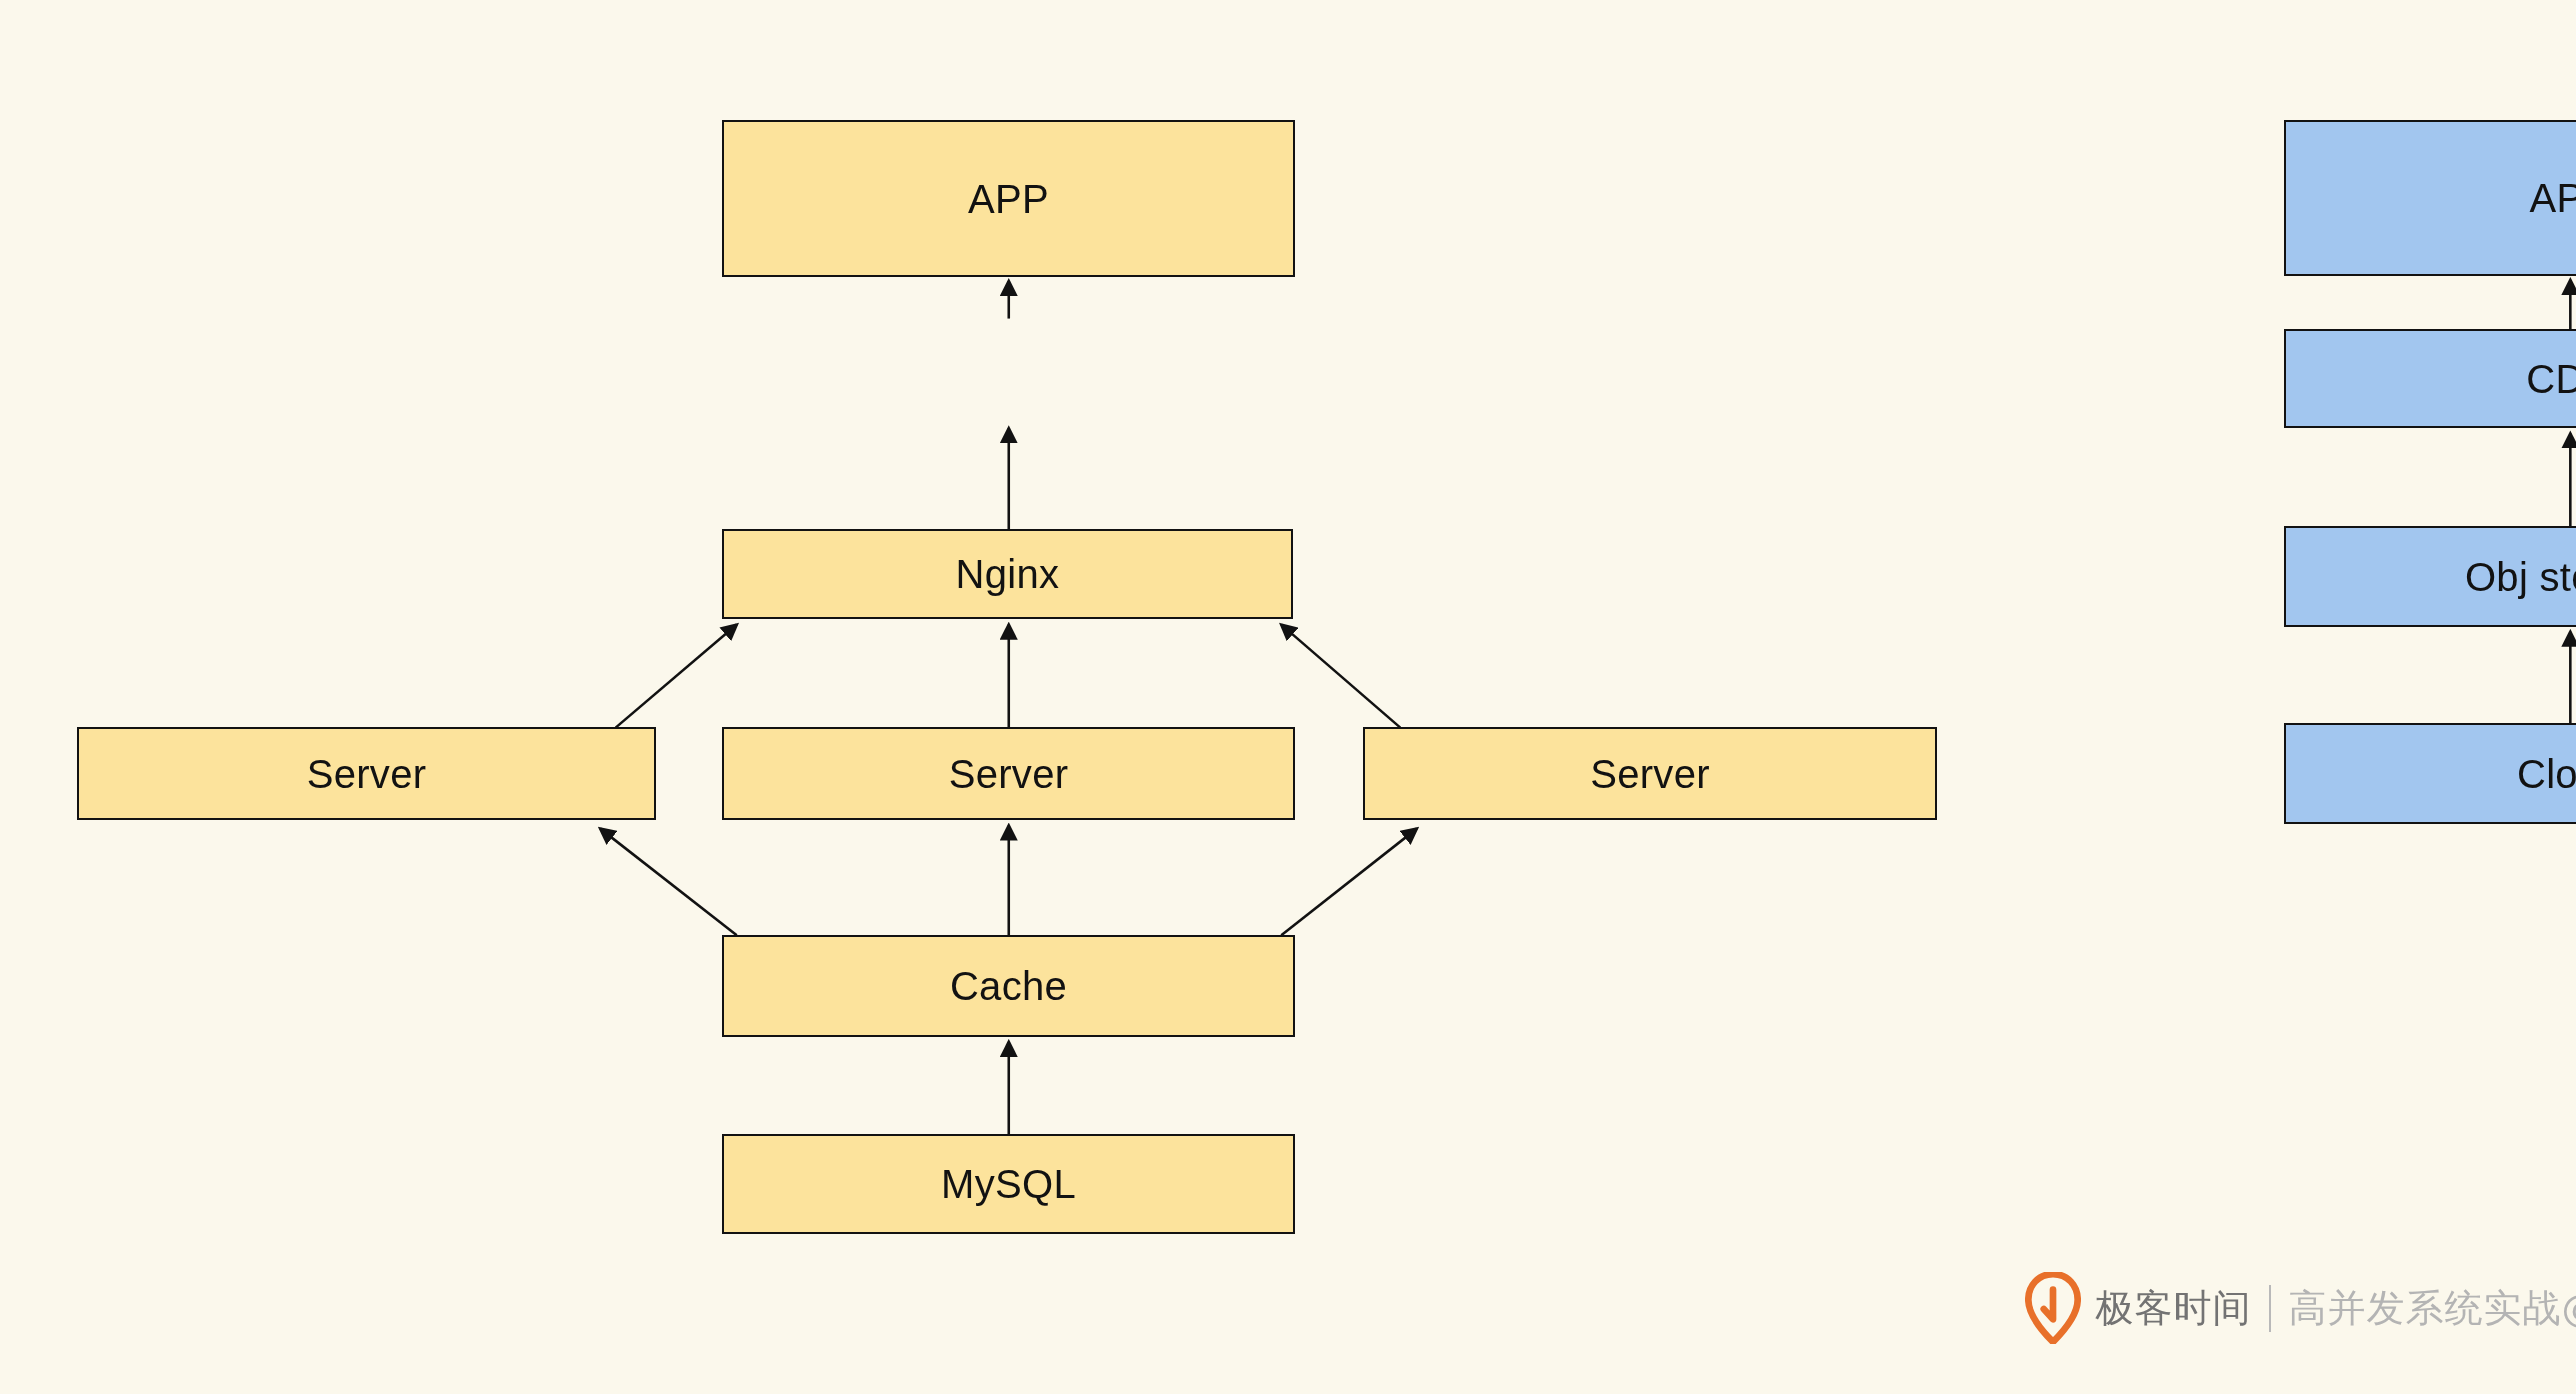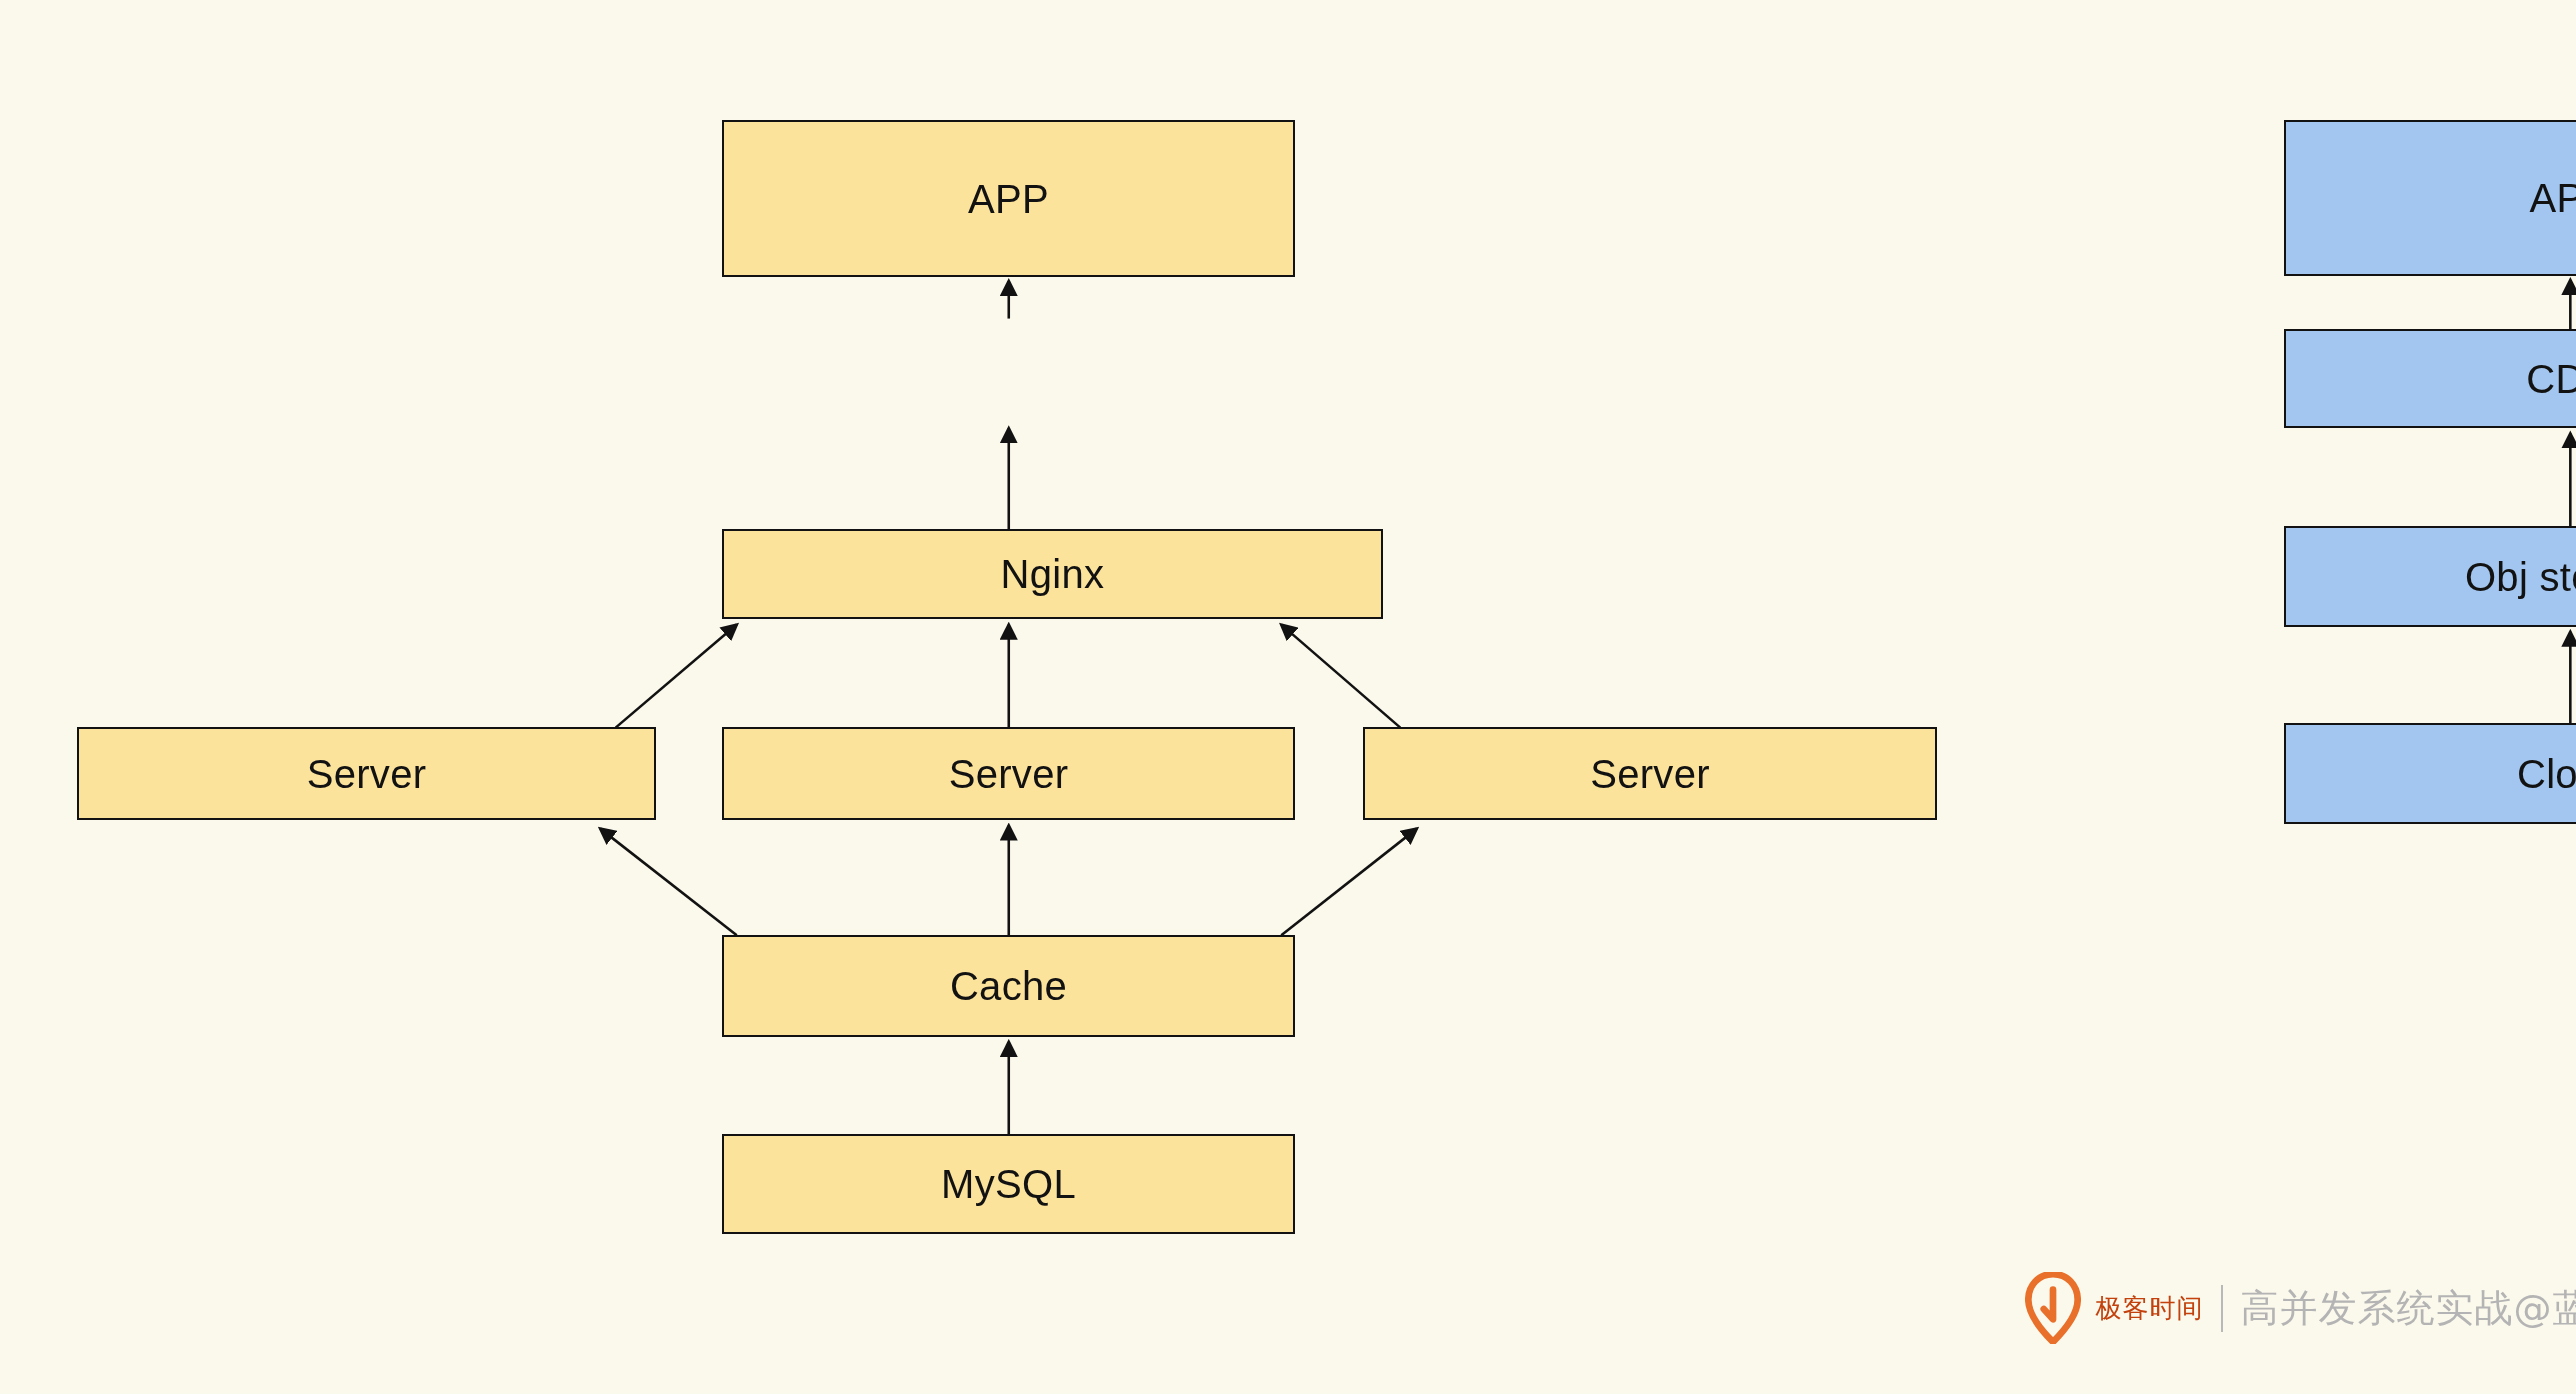--- a/index.html
+++ b/index.html
@@ -51,22 +51,22 @@
     align-items: center;
     height: 82px;
   }
   #wm-logo {
     width: 56px;
     height: 72px;
     margin-right: 14.4px;
     flex: none;
   }
   #wm-brand {
-    font-size: 26px;
-    color: #c2410c;
+    font-size: 38px;
+    color: #737373;
     font-family: "DejaVu Sans", "Liberation Sans", sans-serif;
     letter-spacing: 1px;
     white-space: nowrap;
   }
   #wm-divider {
     width: 2.1px;
     height: 47px;
     background: #b9b9b9;
     margin: 0 17.5px;
     flex: none;
@@ -112,21 +112,21 @@
     <line x1="4989" y1="639" x2="4989" y2="543" stroke="#121212" stroke-width="5" marker-end="url(#ah)"></line>
     <line x1="4989" y1="1021" x2="4989" y2="841" stroke="#121212" stroke-width="5" marker-end="url(#ah)"></line>
     <line x1="4989" y1="1403" x2="4989" y2="1226" stroke="#121212" stroke-width="5" marker-end="url(#ah)"></line>
   </svg>
 
   <div class="node-box yellow" style="left:722px;top:120px;width:573px;height:157px;">
     <span class="node-label">APP</span>
   </div>
 
 
-  <div class="node-box yellow" style="left:722px;top:529px;width:661px;height:90px;">
+  <div class="node-box yellow" style="left:722px;top:529px;width:571px;height:90px;">
     <span class="node-label">Nginx</span>
   </div>
 
   <div class="node-box yellow" style="left:77px;top:727px;width:579px;height:93px;">
     <span class="node-label">Server</span>
   </div>
 
   <div class="node-box yellow" style="left:722px;top:727px;width:573px;height:93px;">
     <span class="node-label">Server</span>
   </div>

